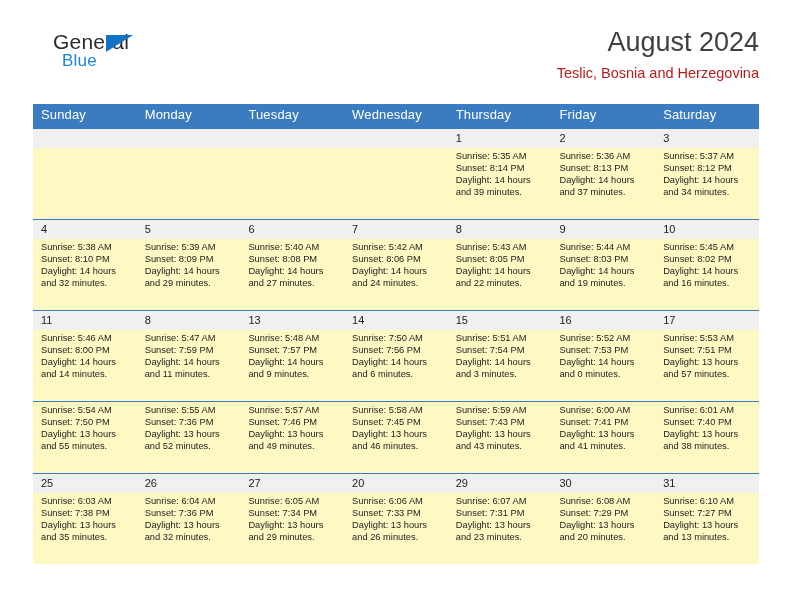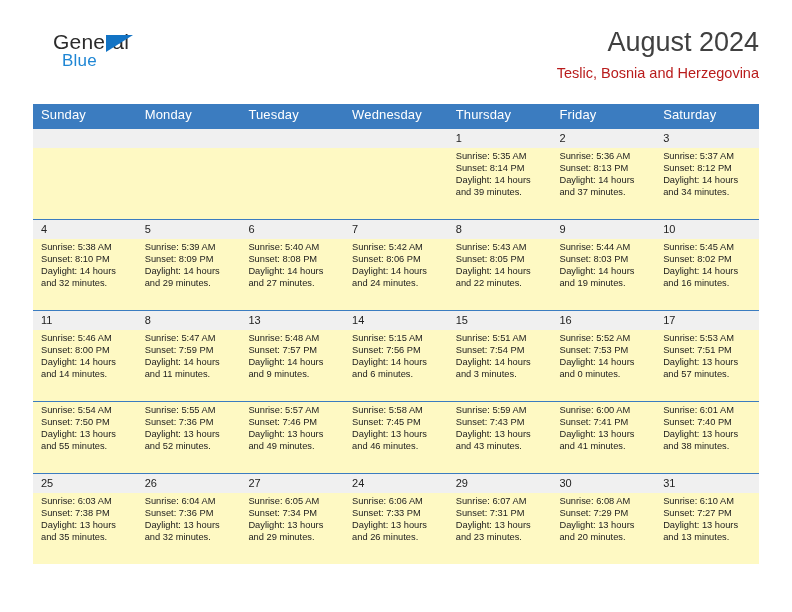--- a/index.html
+++ b/index.html
@@ -360,21 +360,21 @@
         <td>
             <div class="cell-lines">
           <div>Sunrise: 5:48 AM</div>
           <div>Sunset: 7:57 PM</div>
           <div>Daylight: 14 hours</div>
           <div>and 9 minutes.</div>
         </div>
           </td>
         <td>
             <div class="cell-lines">
-          <div>Sunrise: 5:15 AM</div>
+          <div>Sunrise: 7:50 AM</div>
           <div>Sunset: 7:56 PM</div>
           <div>Daylight: 14 hours</div>
           <div>and 6 minutes.</div>
         </div>
           </td>
         <td>
             <div class="cell-lines">
           <div>Sunrise: 5:51 AM</div>
           <div>Sunset: 7:54 PM</div>
           <div>Daylight: 14 hours</div>
@@ -461,21 +461,21 @@
           </td>
       </tr>
       <tr class="week-sep">
           <td colspan="7"></td>
         </tr>
 
       <tr class="daynum-row">
         <td>25</td>
         <td>26</td>
         <td>27</td>
-        <td>24</td>
+        <td>20</td>
         <td>29</td>
         <td>30</td>
         <td>31</td>
       </tr>
       <tr class="info-row last">
         <td>
             <div class="cell-lines">
           <div>Sunrise: 6:03 AM</div>
           <div>Sunset: 7:38 PM</div>
           <div>Daylight: 13 hours</div>

